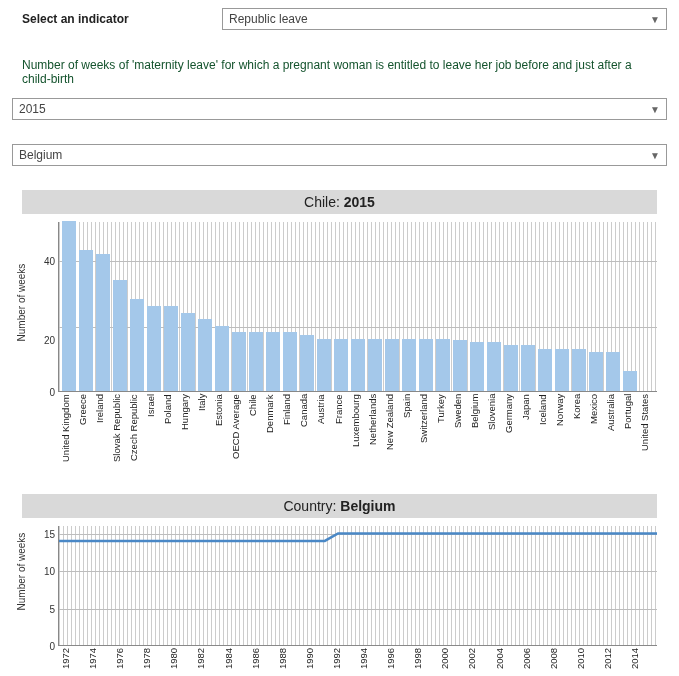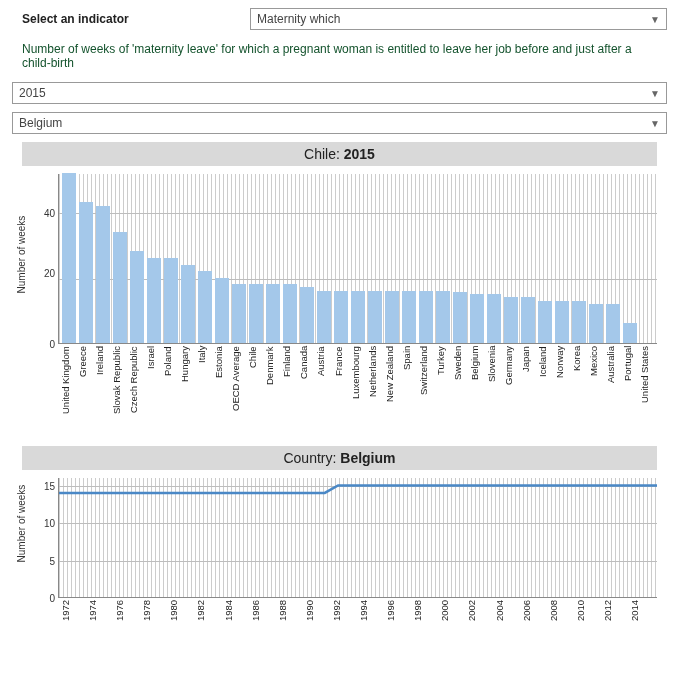--- a/index.html
+++ b/index.html
@@ -8,22 +8,21 @@
     padding: 8px 12px;
     font-family: Arial, Helvetica, sans-serif;
     font-size: 12px;
     color: #222;
     background: #fff;
     width: 679px;
   }
   .row {
     display: flex;
     align-items: center;
-    margin-bottom: 8px;
-    gap: 28px;
+    margin-bottom: 24px;
   }
   .label {
     font-weight: bold;
     width: 210px;
     padding-left: 10px;
   }
   .select {
     flex: 1;
     display: flex;
     justify-content: space-between;
@@ -130,21 +129,21 @@
     position: absolute;
     left: 0; top: 0; width: 100%; height: 100%;
   }
 </style>
 </head>
 <body>
 
 <div class="row">
   <div class="label">Select an indicator</div>
   <div class="select">
-    <span>Maternity which</span>
+    <span>Republic leave</span>
     <span class="caret">▼</span>
   </div>
 </div>
 
 <div class="desc">Number of weeks of 'maternity leave' for which a pregnant woman is entitled to leave her job before and just after a child-birth</div>
 
 <div class="row">
   <div class="select">
     <span>2015</span>
     <span class="caret">▼</span>
@@ -160,21 +159,21 @@
 
 <div class="chart-title">
   <span>Chile: </span><b>2015</b>
 </div>
 
 <div class="chart-wrap">
   <div class="y-axis-title" style="top:135px">Number of weeks</div>
   <div class="plot bar-plot" id="bar-plot">
       <div class="ytick" style="top: 170px;">0</div>
       <div class="gridline" style="top: 104.615px;"></div>
-      <div class="ytick" style="top: 99px;">20</div>
+      <div class="ytick" style="top: 118px;">20</div>
       <div class="gridline" style="top: 39.2308px;"></div>
       <div class="ytick" style="top: 39.2308px;">40</div>
       <div class="bars">
         <div class="bar-slot">
           <div class="bar" style="height: 170px;"></div>
         </div>
         <div class="bar-slot">
           <div class="bar" style="height: 140.577px;"></div>
         </div>
         <div class="bar-slot">

